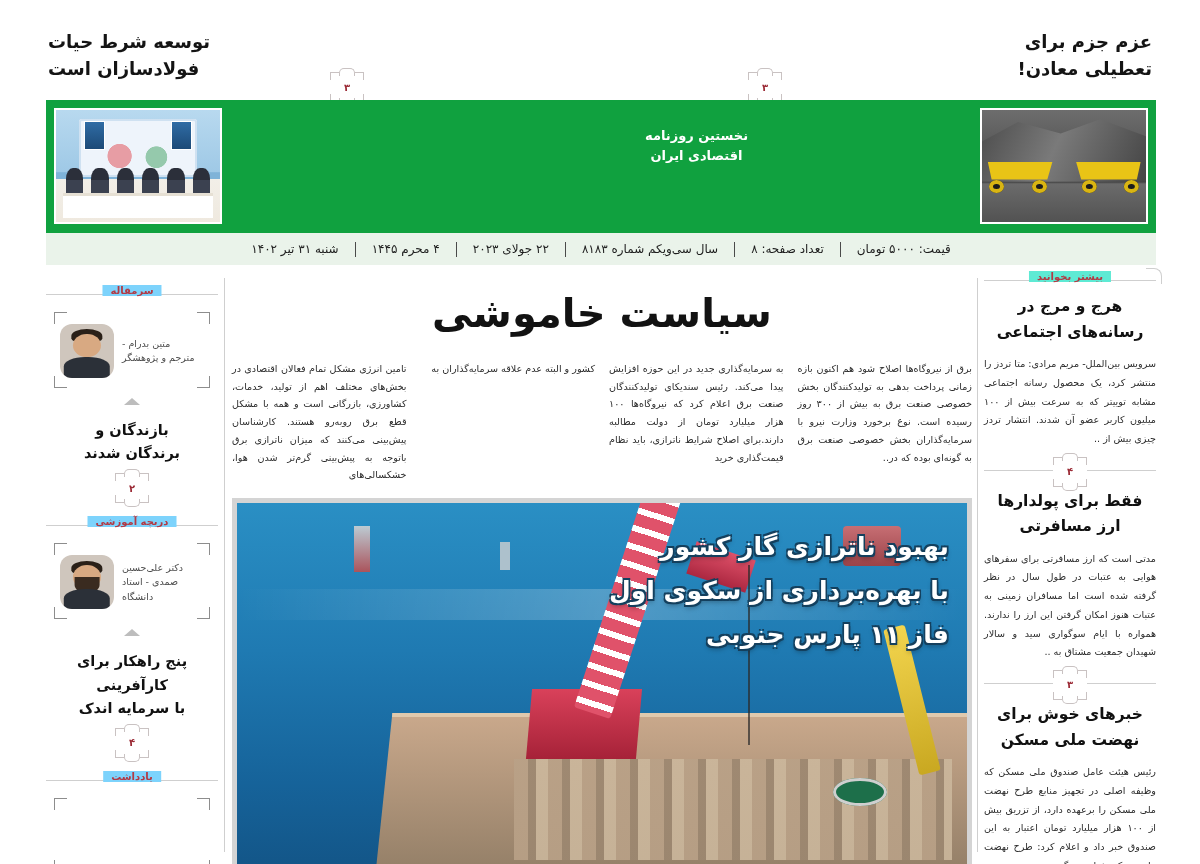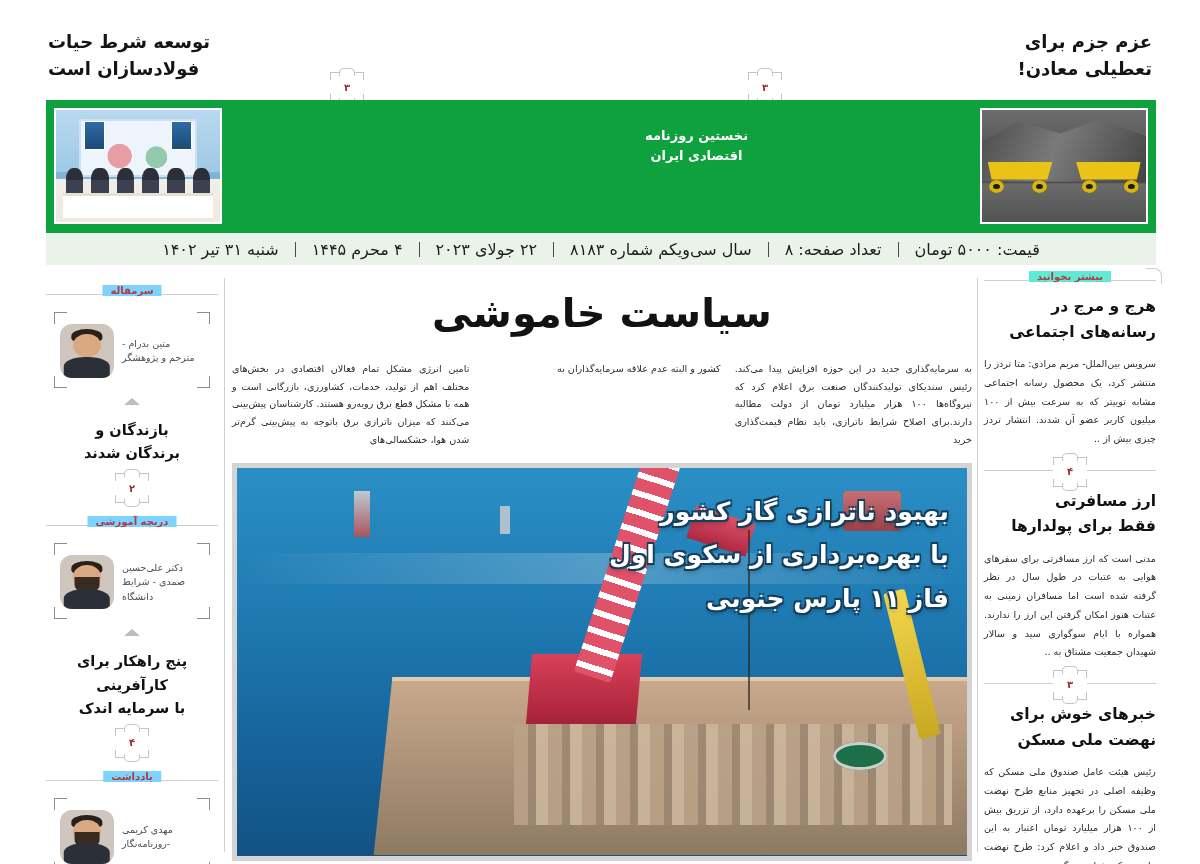--- a/index.html
+++ b/index.html
@@ -85,21 +85,21 @@
   .truck .wheel { position: absolute; bottom: -8%; width: 22%; height: 46%;
                   border-radius: 50%; background: #1c1c1c; box-shadow: inset 0 0 0 4px #d9b513; }
   .truck .w1 { left: 8%; } .truck .w2 { right: 8%; }
   .truck.t-left  { left: 1%; }
   .truck.t-right { right: 1%; transform: scaleX(-1); }
 
   
   .infobar { position: absolute; top: 233px; left: 46px; width: 1110px; height: 32px;
              background: #eaf3ea; display: flex; align-items: center;
              justify-content: center; gap: 0; }
-  .infobar .item { font-size: 16px; color: #1d1d1d; padding: 0 16px; white-space: nowrap;
+  .infobar .item { font-size: 12px; color: #1d1d1d; padding: 0 16px; white-space: nowrap;
                    letter-spacing: .2px; }
   .infobar .sep { width: 1px; height: 15px; background: #4a4a4a; }
 
   
   .content { position: absolute; top: 272px; left: 46px; width: 1110px; height: 580px; }
 
   .col-left   { position: absolute; left: 0;   top: 0; width: 172px; height: 100%; }
   .col-center { position: absolute; left: 186px; top: 0; width: 740px; height: 100%; }
   .col-right  { position: absolute; right: 0;  top: 0; width: 172px; height: 100%; }
 
@@ -188,21 +188,21 @@
                      -1.6px 1.6px 0 #14405e, 1.6px 1.6px 0 #14405e,
                      0 3px 5px rgba(0,0,0,.35); }
   .hero-caption div { white-space: nowrap; }
 
   
   .nw-block { position: relative; }
   .nw-label { position: relative; height: 16px; margin-bottom: 6px; }
   .nw-label .line { position: absolute; top: 8px; left: 0; right: 0; height: 1px; background: #cfcfcf; }
   .nw-label .txt { position: absolute; top: -1px; left: 50%; transform: translateX(-50%);
                    background: #5eead4; padding: 0 8px; font-size: 10px; color: #b23a45; font-weight: bold; }
-  .nw-head { font-size: 15.5px; font-weight: bold; color: #111;
+  .nw-head { text-align: center; font-size: 15.5px; font-weight: bold; color: #111;
              line-height: 1.65; margin-top: 6px; }
   .nw-body { margin-top: 10px; font-size: 9.6px; line-height: 1.95; color: #2a2a2a;
              text-align: justify; direction: rtl; }
   .nw-sep { position: relative; height: 26px; margin-top: 8px; }
   .nw-sep .line { position: absolute; top: 13px; left: 0; right: 0; height: 1px; background: #cfcfcf; }
   .nw-sep .pmark { left: 50%; transform: translateX(-50%); background: #fff; }
   .rc-top-corner { position: absolute; top: -4px; right: -6px; width: 16px; height: 16px;
                    border-top: 1.3px solid #cfcfcf; border-right: 1.3px solid #cfcfcf;
                    border-radius: 0 8px 0 0; }
 </style>
@@ -355,21 +355,21 @@
             <i class="br"></i>
           <div class="op-inner">
             <div class="op-avatar">
               <span class="av-hair"></span>
                 <span class="av-face"></span>
               <span class="av-beard"></span>
                 <span class="av-body"></span>
             </div>
             <div class="op-byline">
               <div>دکتر علی‌حسین</div>
-              <div>صمدی - شرایط</div>
+              <div>صمدی - استاد</div>
               <div>دانشگاه</div>
             </div>
           </div>
         </div>
         <span class="op-chev"></span>
         <div class="op-head">
           <div>پنج راهکار برای کارآفرینی</div>
           <div>با سرمایه اندک</div>
         </div>
         <div class="op-page">
@@ -388,42 +388,33 @@
       <div class="op-block">
         <div class="op-cat-wrap">
           <div class="op-cat-line"></div>
           <div class="op-cat">یادداشت</div>
         </div>
         <div class="op-card">
           <i class="tl"></i>
             <i class="tr"></i>
             <i class="bl"></i>
             <i class="br"></i>
-          <div class="op-inner">
-            <div class="op-avatar">
-              <span class="av-hair"></span>
-                <span class="av-face"></span>
-              <span class="av-beard"></span>
-                <span class="av-body"></span>
-            </div>
-            <div class="op-byline">
-              <div>مهدی کریمی</div>
-              <div>-روزنامه‌نگار</div>
-            </div>
-          </div>
         </div>
 
       </div>
 
     </div>
 
     <div class="col-center">
       <div class="lead-head">سیاست خاموشی</div>
 
       <div class="lead-body">
+        <div class="lead-col">
+          <p>برق از نیروگاه‌ها اصلاح شود هم اکنون بازه زمانی پرداخت بدهی به تولیدکنندگان بخش خصوصی صنعت برق به بیش از ۳۰۰ روز رسیده است. نوع برخورد وزارت نیرو با سرمایه‌گذاران بخش خصوصی صنعت برق به گونه‌ای بوده که در..</p>
+        </div>
         <div class="lead-col">
           <p>به سرمایه‌گذاری جدید در این حوزه افزایش پیدا می‌کند. رئیس سندیکای تولیدکنندگان صنعت برق اعلام کرد که نیروگاه‌ها ۱۰۰ هزار میلیارد تومان از دولت مطالبه دارند.برای اصلاح شرایط ناترازی، باید نظام قیمت‌گذاری خرید</p>
         </div>
         <div class="lead-col">
           <p>کشور و البته عدم علاقه سرمایه‌گذاران به</p>
         </div>
         <div class="lead-col">
           <p>تامین انرژی مشکل تمام فعالان اقتصادی در بخش‌های مختلف اهم از تولید، خدمات، کشاورزی، بازرگانی است و همه با مشکل قطع برق روبه‌رو هستند. کارشناسان پیش‌بینی می‌کنند که میزان ناترازی برق باتوجه به پیش‌بینی گرم‌تر شدن هوا، خشکسالی‌های</p>
         </div>
       </div>
@@ -475,22 +466,22 @@
               <i class="tr"></i>
               <i class="bl"></i>
               <i class="br"></i>
             <span class="num">۴</span>
           </div>
         </div>
       </div>
 
       <div class="nw-block">
         <div class="nw-head">
+          <div>فقط برای پولدارها</div>
           <div>ارز مسافرتی</div>
-          <div>فقط برای پولدارها</div>
         </div>
         <div class="nw-body">مدتی است که ارز مسافرتی برای سفرهای هوایی به عتبات در طول سال در نظر گرفته شده است اما مسافران زمینی به عتبات هنوز امکان گرفتن این ارز را ندارند. همواره با ایام سوگواری سید و سالار شهیدان جمعیت مشتاق به ..</div>
         <div class="nw-sep">
           <span class="line"></span>
           <div class="pmark" style="position:absolute;top:0;">
             <span class="cap"></span>
               <span class="capb"></span>
             <i class="tl"></i>
               <i class="tr"></i>
               <i class="bl"></i>

